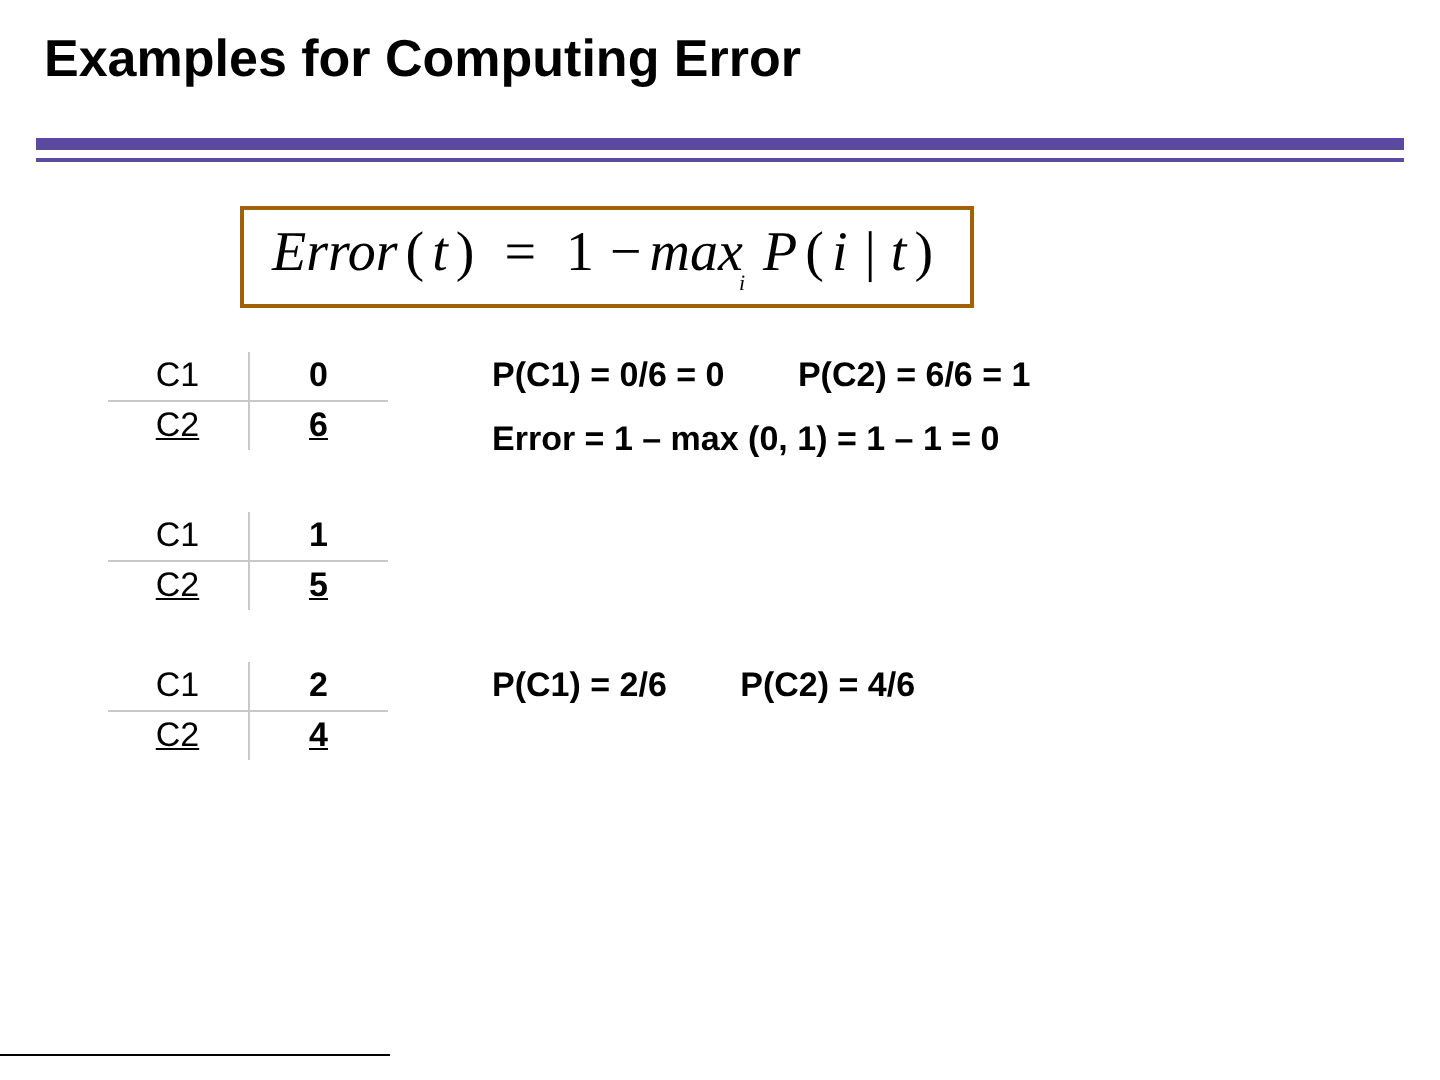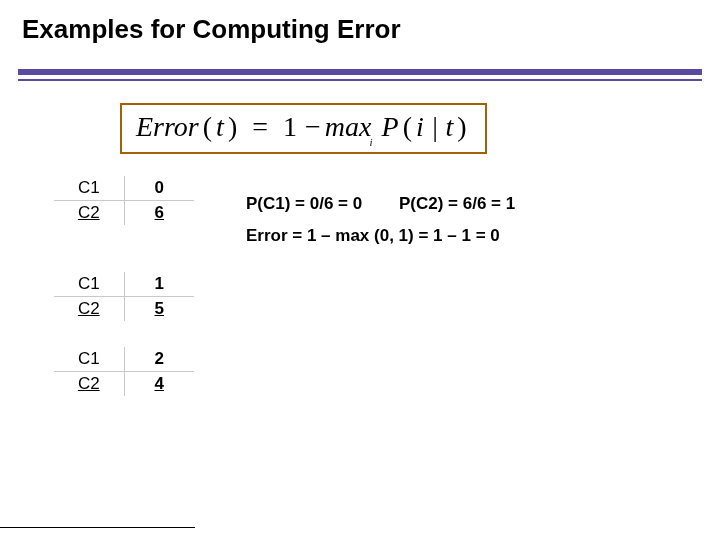--- a/index.html
+++ b/index.html
@@ -70,21 +70,21 @@
   .tbl tr:last-child td { border-bottom: none; text-decoration: underline; }
   .tbl td:first-child { border-left: none; }
   .tbl td:last-child { border-right: none; }
   .calc {
     margin-left: 52px;
     font-family: Arial, Helvetica, sans-serif;
     font-size: 17px;
     font-weight: bold;
     color: #000;
   }
-  .calc .line1 { margin-top: 18px; }
+  .calc .line1 { margin-top: 2px; }
   .calc .line2 { margin-top: 12px; }
   .calc .pc2 { margin-left: 32px; }
   .block.b2 { margin-top: 26px; }
   .block.b3 { margin-top: 26px; }
   .footer-line {
     position: absolute;
     left: 0;
     bottom: 12px;
     width: 195px;
     border-top: 1px solid #000;
@@ -154,19 +154,23 @@
       <td class="lab">C1</td>
       <td class="val">2</td>
     </tr>
     <tr>
       <td class="lab">C2</td>
       <td class="val">4</td>
     </tr>
   </tbody>
     </table>
   <div class="calc">
+    <div class="line1">
+      <span>P(C1) = 2/6</span>
+      <span class="pc2">P(C2) = 4/6</span>
+    </div>
   </div>
 </div>
 
 <div class="footer-line"></div>
 
 
 
 
 </body></html>

